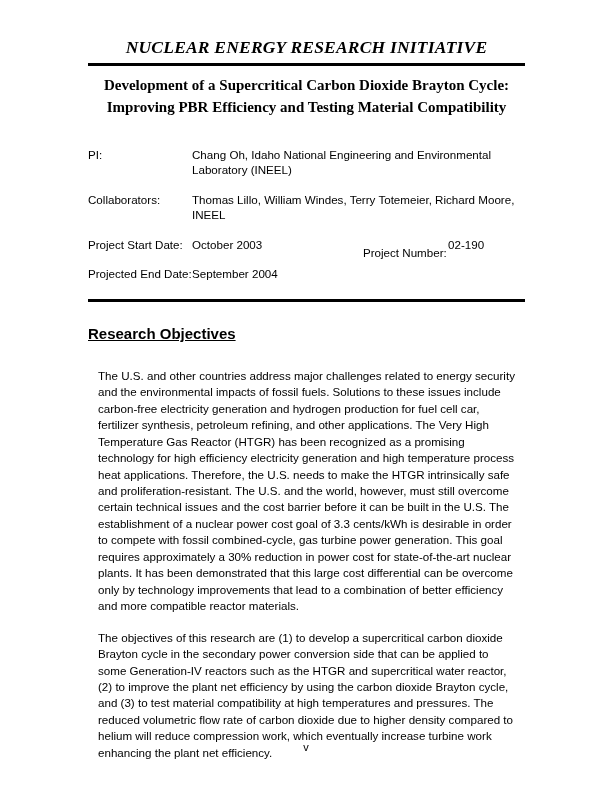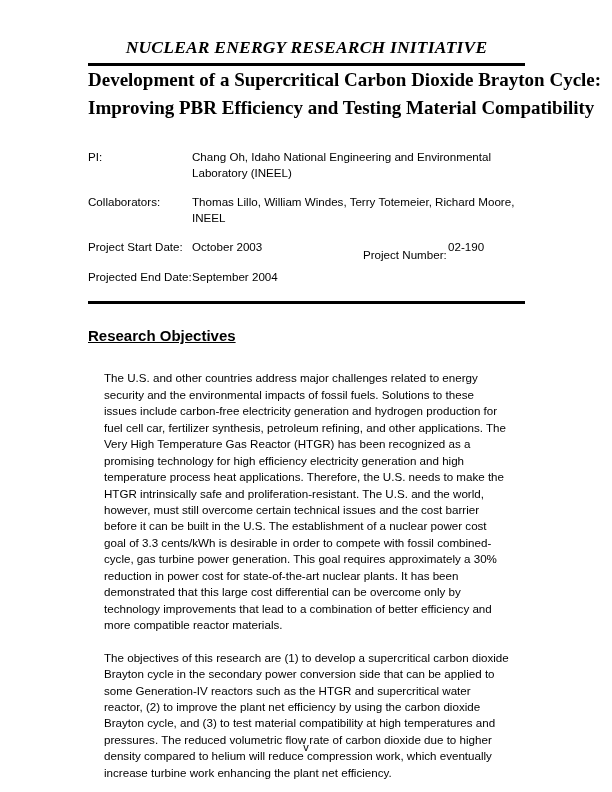--- a/index.html
+++ b/index.html
@@ -41,24 +41,25 @@
     white-space: nowrap;
   }
   .rule-thick {
     border: 0;
     border-top: 3px solid #000;
     margin: 6px 0 0 0;
     height: 0;
     width: 100%;
   }
   .doc-subtitle {
-    font-size: 19px;
+    font-size: 15px;
     font-weight: bold;
     text-align: center;
     line-height: 1.45;
+    margin-top: 9px;
   }
   .doc-subtitle .sub-line {
     display: block;
     white-space: nowrap;
   }
 
   
   .meta {
     margin-top: 28px;
     font-size: 11.6px;
@@ -107,21 +108,21 @@
   .section-heading {
     font-size: 15px;
     font-weight: bold;
     text-decoration: underline;
     display: inline-block;
   }
   .para {
     font-size: 11.6px;
     line-height: 1.42;
     text-align: left;
-    margin: 16px;
+    margin: 10px;
   }
   .para + .para {
     margin-top: 15px;
   }
   .section-body {
     margin-top: 25px;
   }
 
   
   .page-footer {

